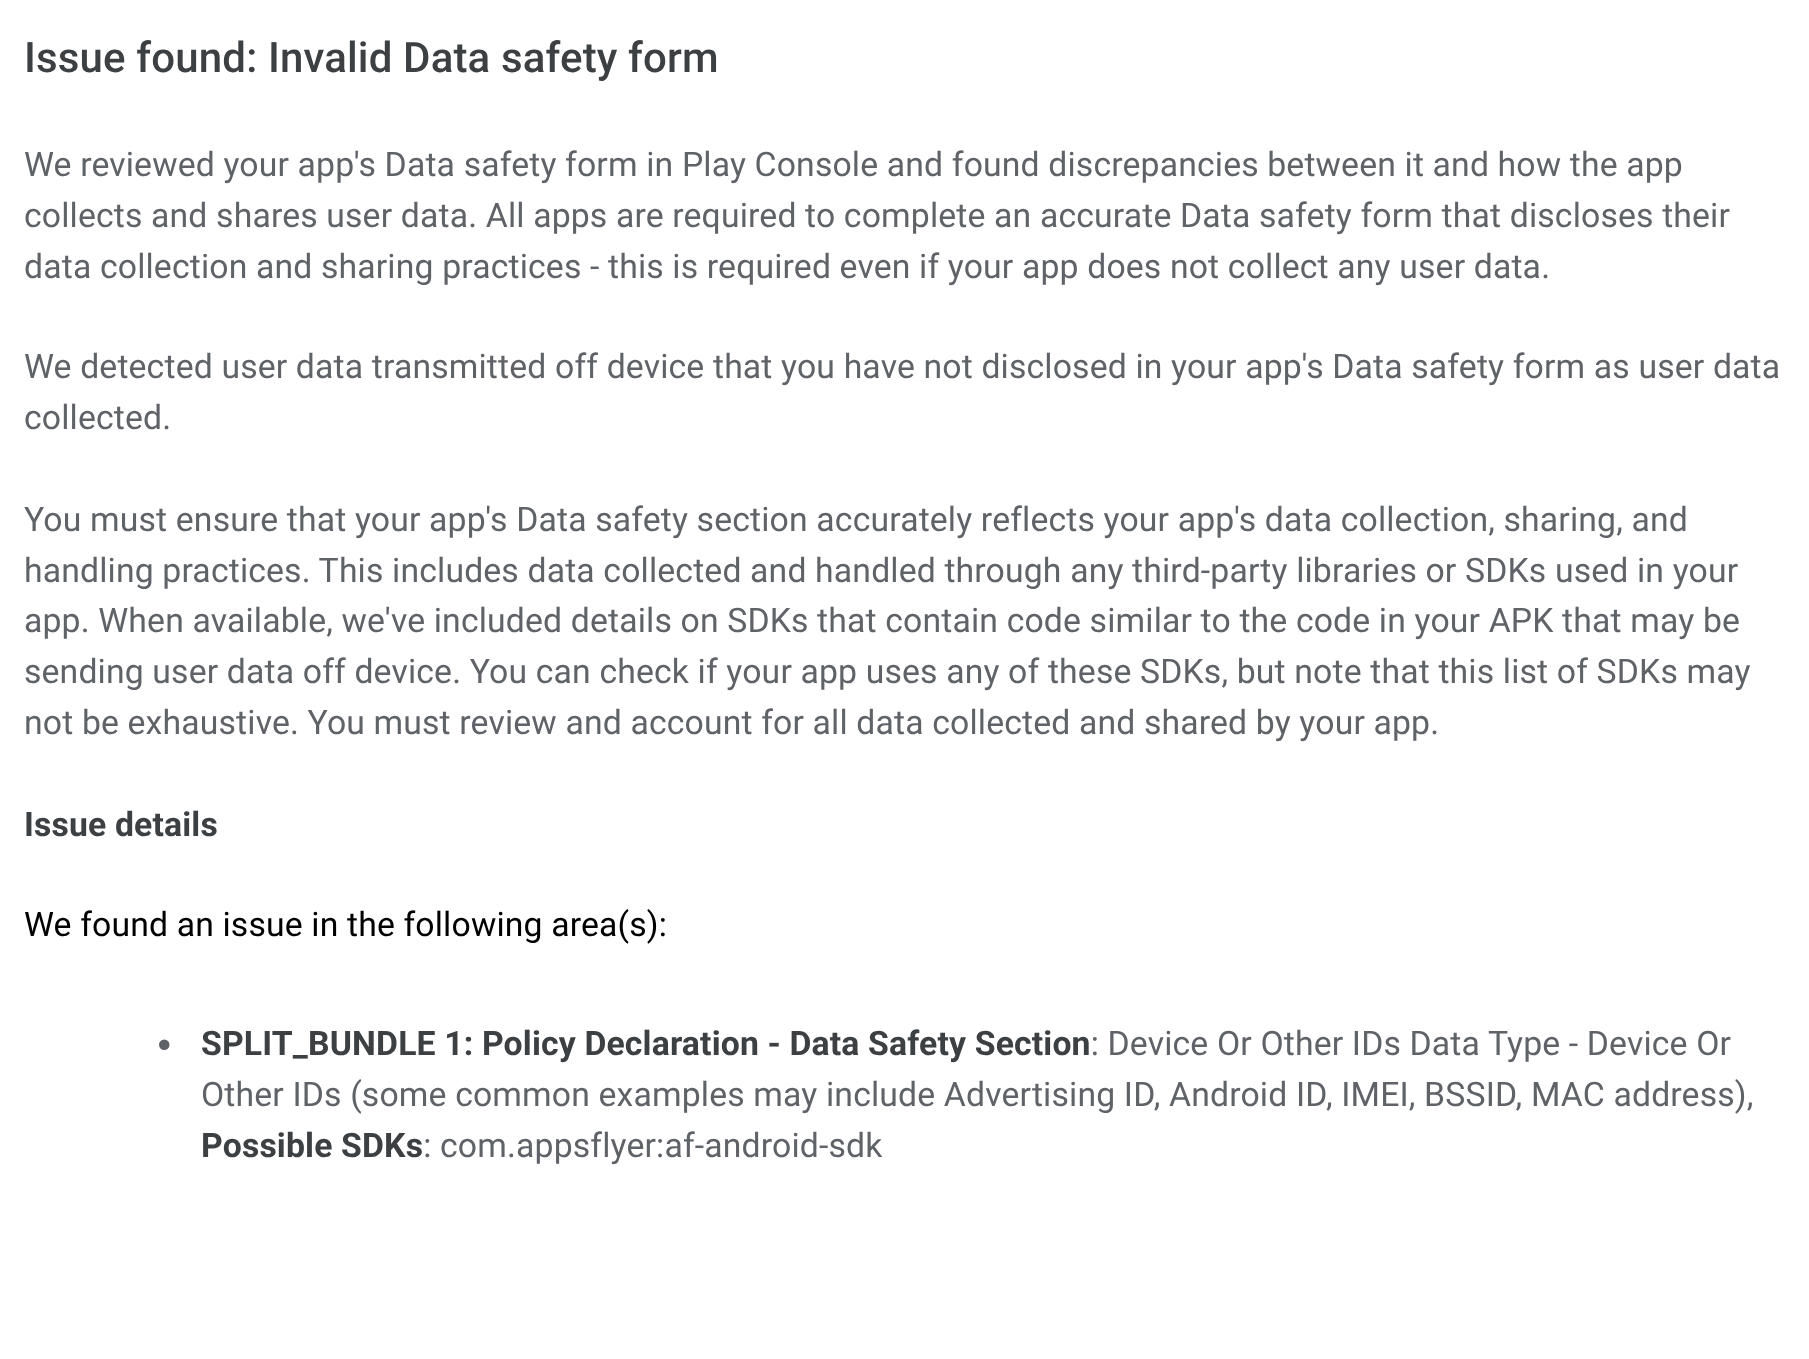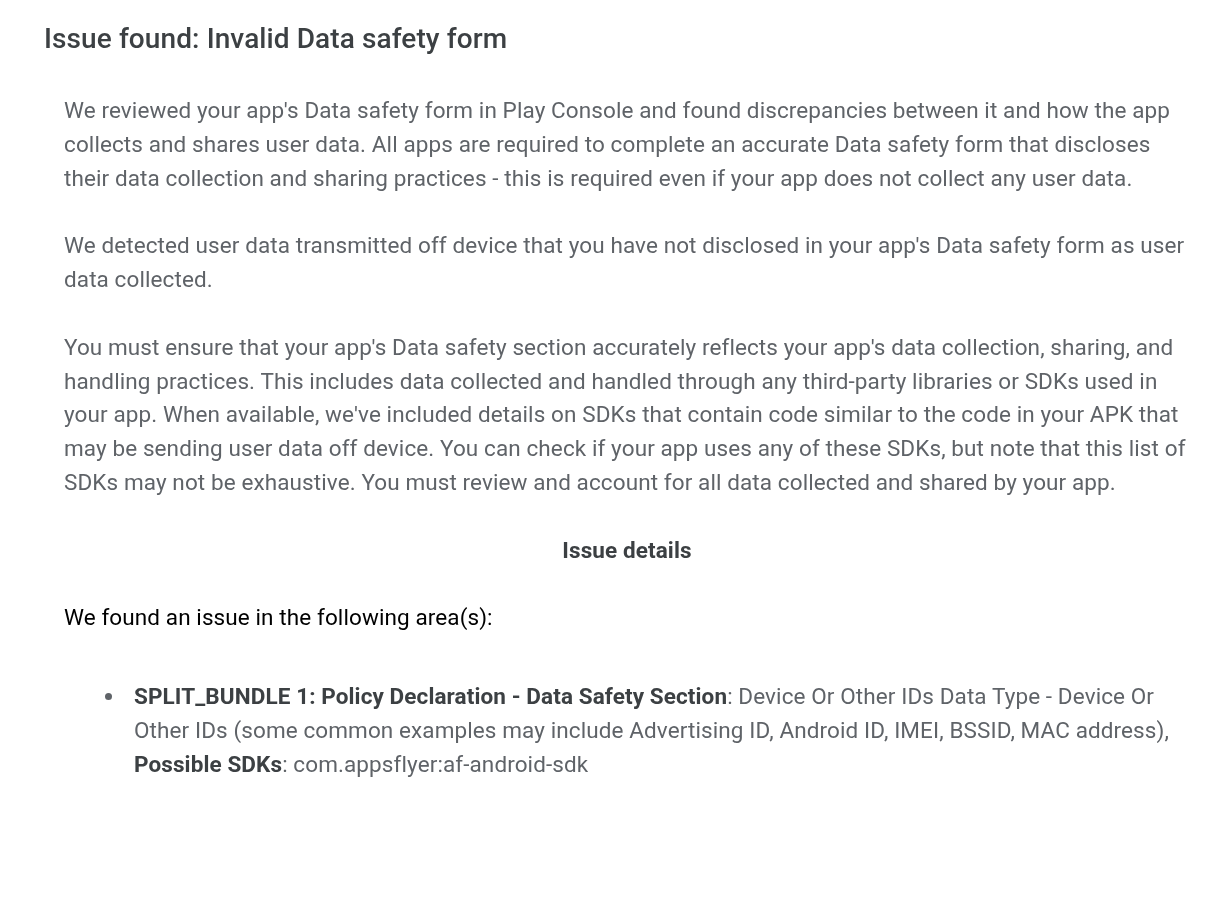--- a/index.html
+++ b/index.html
@@ -16,32 +16,29 @@
       font-size: 22.5px;
       line-height: 1.5;
       letter-spacing: 0.1px;
     }
     h1 {
       font-size: 28px;
       font-weight: 500;
       color: #3c4043;
       margin-bottom: 34px;
       letter-spacing: 0.1px;
-      margin-left: 28px;
     }
     p {
       margin-bottom: 34px;
       color: #5f6368;
-      margin-left: 48px;
     }
     .bold-heading {
       font-weight: 700;
       color: #3c4043;
       margin-bottom: 34px;
-      text-align: center;
     }
     .intro-text {
       margin-bottom: 34px;
       color: #000000;
     }
     ul {
       list-style-type: disc;
       padding-left: 110px;
       color: #5f6368;
     }

